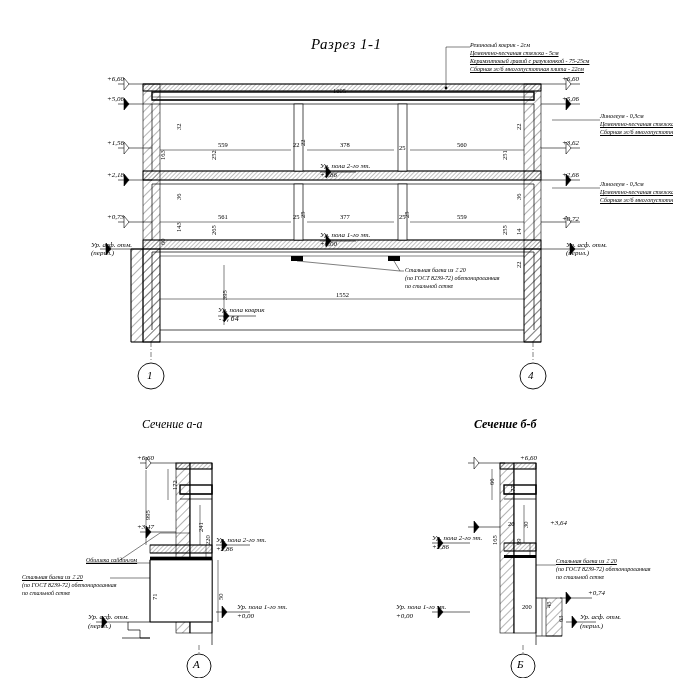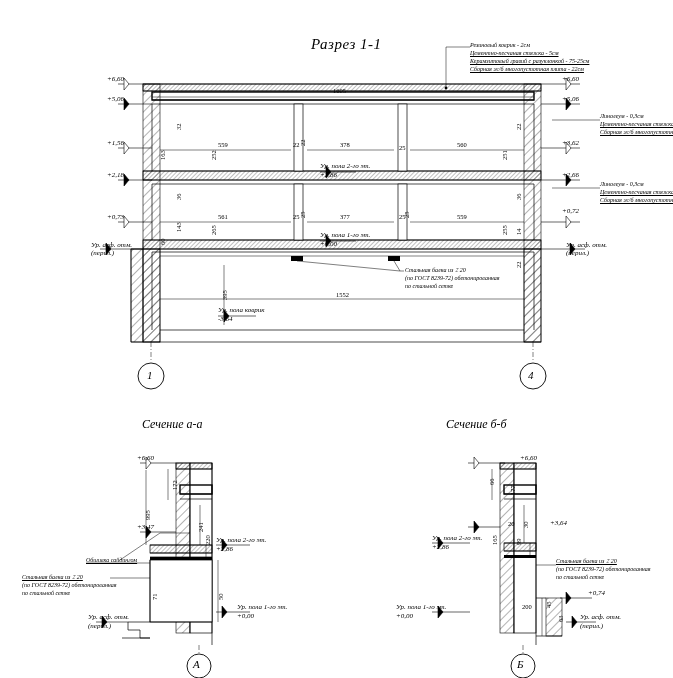--- a/index.html
+++ b/index.html
@@ -246,21 +246,21 @@
   <path class="lnT" d="M492 469 V500"></path>
   <path class="lnT" d="M524 505 V543"></path>
   <path class="lnT" d="M530 543 V558"></path>
   <path class="lnT" d="M542 598 V636"></path>
   <path class="lnDD" d="M523 645 V653"></path>
   <circle class="circ" cx="523" cy="666" r="12"></circle>
 </svg>
 
 <div class="t title" style="left:311px;top:37px;">Разрез 1-1</div>
 <div class="t sub" style="left:142px;top:418px;">Сечение а-а</div>
-<div class="t sub" style="left:446px;top:418px;">Сечение б-б</div>
+<div class="t sub" style="left:474px;top:418px;font-weight:bold;">Сечение б-б</div>
 
 <div class="t note" style="left:470px;top:42px;">Резиновый коврик - 2см</div>
 <div class="t note" style="left:470px;top:50px;text-decoration:underline;">Цементно-песчаная стяжка - 5см</div>
 <div class="t note" style="left:470px;top:58px;text-decoration:underline;">Керамзитовый гравий с разуклонкой - 75-25см</div>
 <div class="t note" style="left:470px;top:66px;text-decoration:underline;">Сборная ж/б многопустотная плита - 22см</div>
 
 <div class="t note" style="left:600px;top:113px;">Линолеум - 0,3см</div>
 <div class="t note" style="left:600px;top:121px;text-decoration:underline;">Цементно-песчаная стяжка - 5см</div>
 <div class="t note" style="left:600px;top:129px;text-decoration:underline;">Сборная ж/б многопустотная плита - 22см</div>
 
@@ -271,33 +271,33 @@
 <div class="t lvl" style="left:107px;top:76px;">+6,60</div>
 <div class="t lvl" style="left:107px;top:96px;">+5,06</div>
 <div class="t lvl" style="left:107px;top:140px;">+1,56</div>
 <div class="t lvl" style="left:107px;top:172px;">+2,18</div>
 <div class="t lvl" style="left:107px;top:214px;">+0,73</div>
 
 <div class="t lvl" style="left:562px;top:76px;">+6,60</div>
 <div class="t lvl" style="left:562px;top:96px;">+5,06</div>
 <div class="t lvl" style="left:562px;top:140px;">+3,62</div>
 <div class="t lvl" style="left:562px;top:172px;">+2,66</div>
-<div class="t lvl" style="left:562px;top:208px;">+0,72</div>
+<div class="t lvl" style="left:562px;top:216px;">+0,72</div>
 
 <div class="t lvl" style="left:91px;top:242px;">Ур. асф. отм.</div>
 <div class="t lvl" style="left:91px;top:250px;">(перил.)</div>
 <div class="t lvl" style="left:566px;top:242px;">Ур. асф. отм.</div>
 <div class="t lvl" style="left:566px;top:250px;">(перил.)</div>
 
 <div class="t lvl" style="left:320px;top:163px;">Ур. пола 2-го эт.</div>
 <div class="t lvl" style="left:320px;top:172px;">+2,86</div>
 <div class="t lvl" style="left:320px;top:232px;">Ур. пола 1-го эт.</div>
 <div class="t lvl" style="left:320px;top:241px;">+0,00</div>
 <div class="t lvl" style="left:218px;top:307px;">Ур. пола коврик</div>
-<div class="t lvl" style="left:218px;top:316px;">-3,64</div>
+<div class="t lvl" style="left:218px;top:316px;font-family:Liberation Mono, monospace;">-3,64</div>
 
 <div class="t dim" style="left:333px;top:88px;">1605</div>
 <div class="t dim" style="left:218px;top:142px;">559</div>
 <div class="t dim" style="left:340px;top:142px;">378</div>
 <div class="t dim" style="left:457px;top:142px;">560</div>
 <div class="t dim" style="left:293px;top:142px;">22</div>
 <div class="t dim" style="left:399px;top:145px;">25</div>
 
 <div class="t dim" style="left:218px;top:214px;">561</div>
 <div class="t dim" style="left:340px;top:214px;">377</div>

